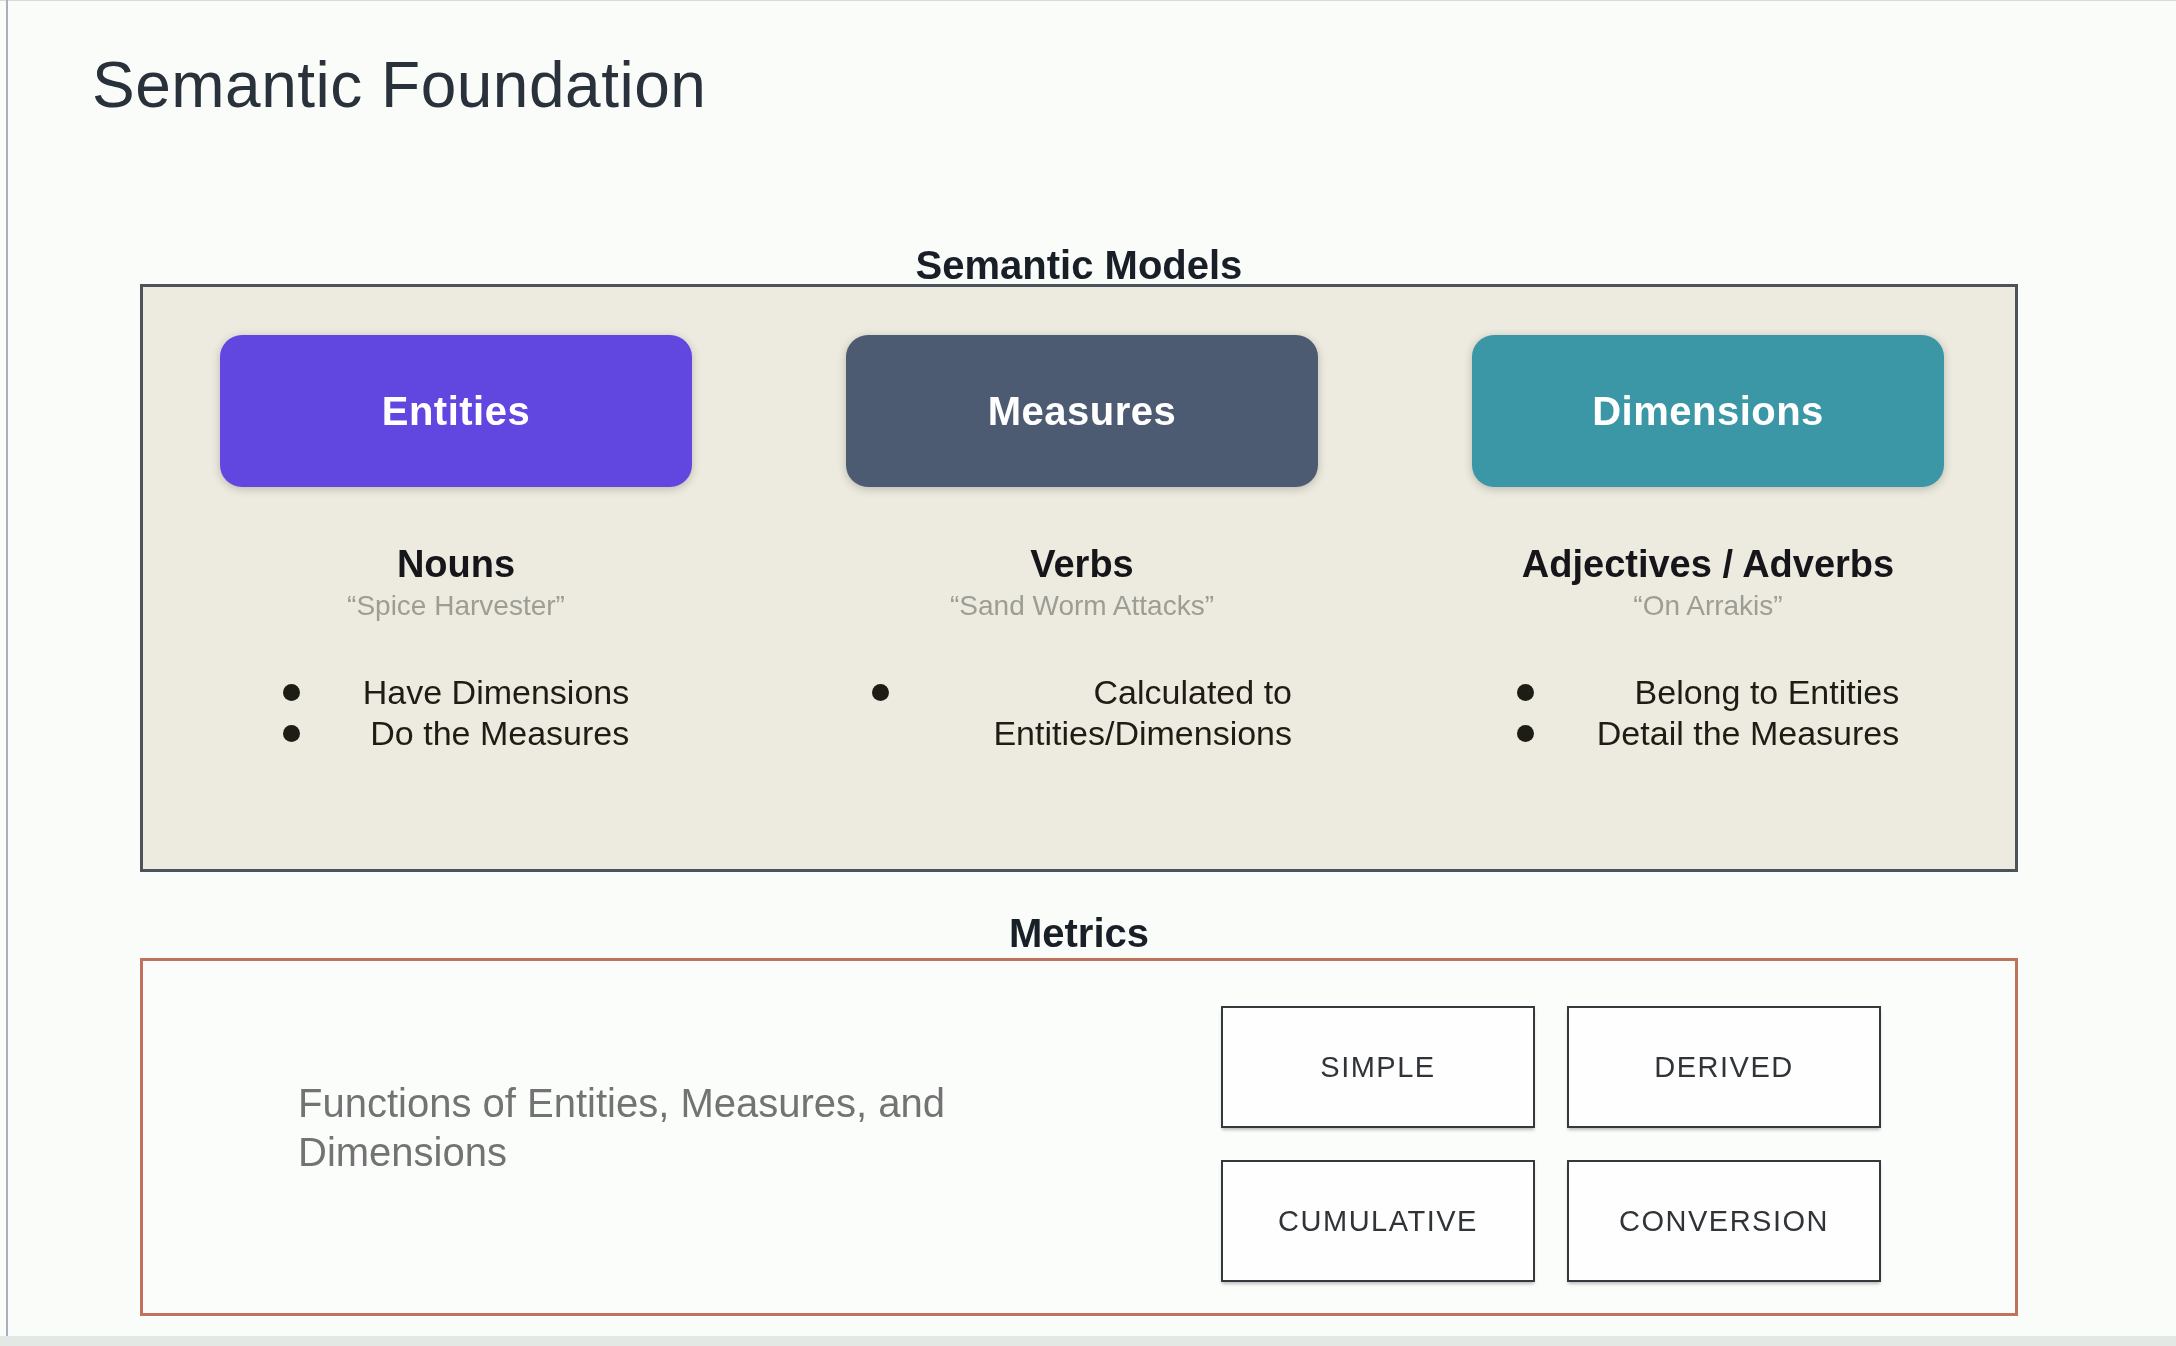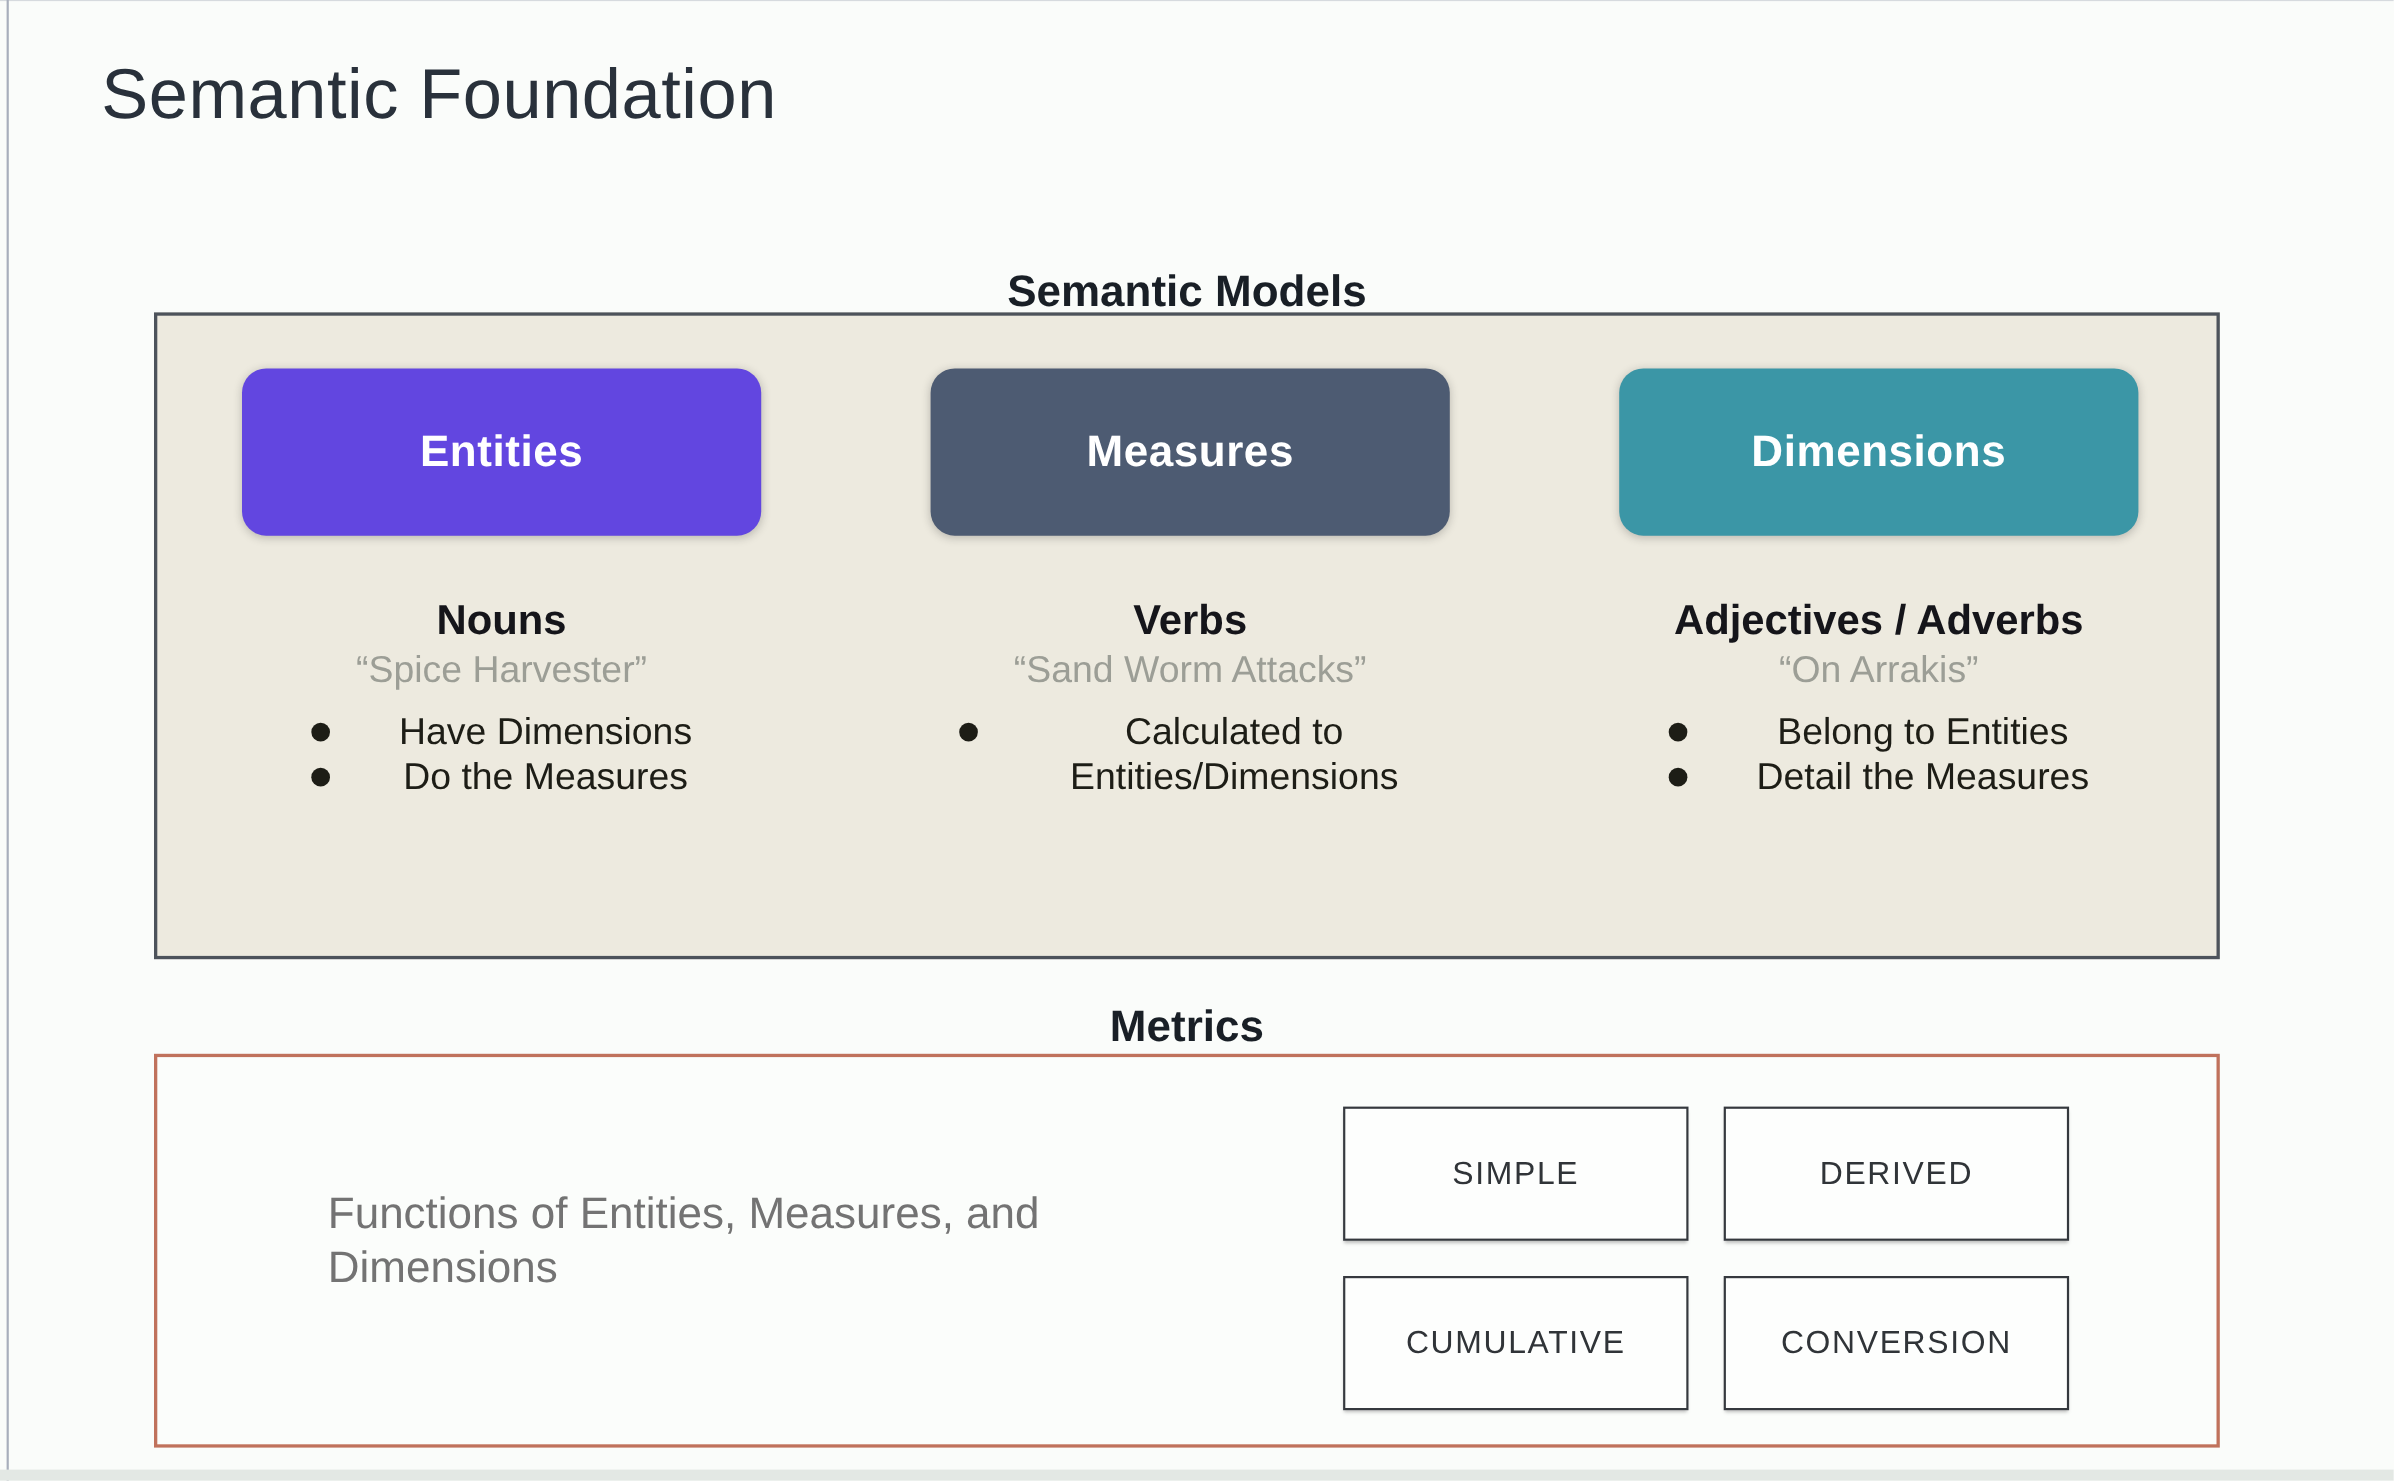--- a/index.html
+++ b/index.html
@@ -44,24 +44,24 @@
 
   .model-button{
     margin:48px auto 0 auto;width:472px;height:152px;
     border-radius:22px;
     display:flex;align-items:center;justify-content:center;
     color:#ffffff;font-size:40px;font-weight:700;letter-spacing:0.5px;
     box-shadow:0 2px 8px rgba(40,40,40,0.25);
   }
 
   .pos-heading{margin-top:56px;font-size:38px;font-weight:700;color:#15151a;}
-  .example-quote{margin-top:4px;font-size:34px;color:#9c9e96;}
+  .example-quote{margin-top:4px;font-size:28px;color:#9c9e96;}
 
   .bullet-list{
-    display:inline-block;margin-top:16px;text-align:center;
+    display:inline-block;margin-top:50px;text-align:right;
   }
   .bullet-item{
     display:grid;grid-template-columns:22px auto;column-gap:58px;
     font-size:34px;line-height:41px;color:#1d1d16;
   }
   .bullet-marker{
     width:17px;height:17px;border-radius:50%;background:#1d1d16;
     margin-top:12px;
   }
   .bullet-text{max-width:430px;}

